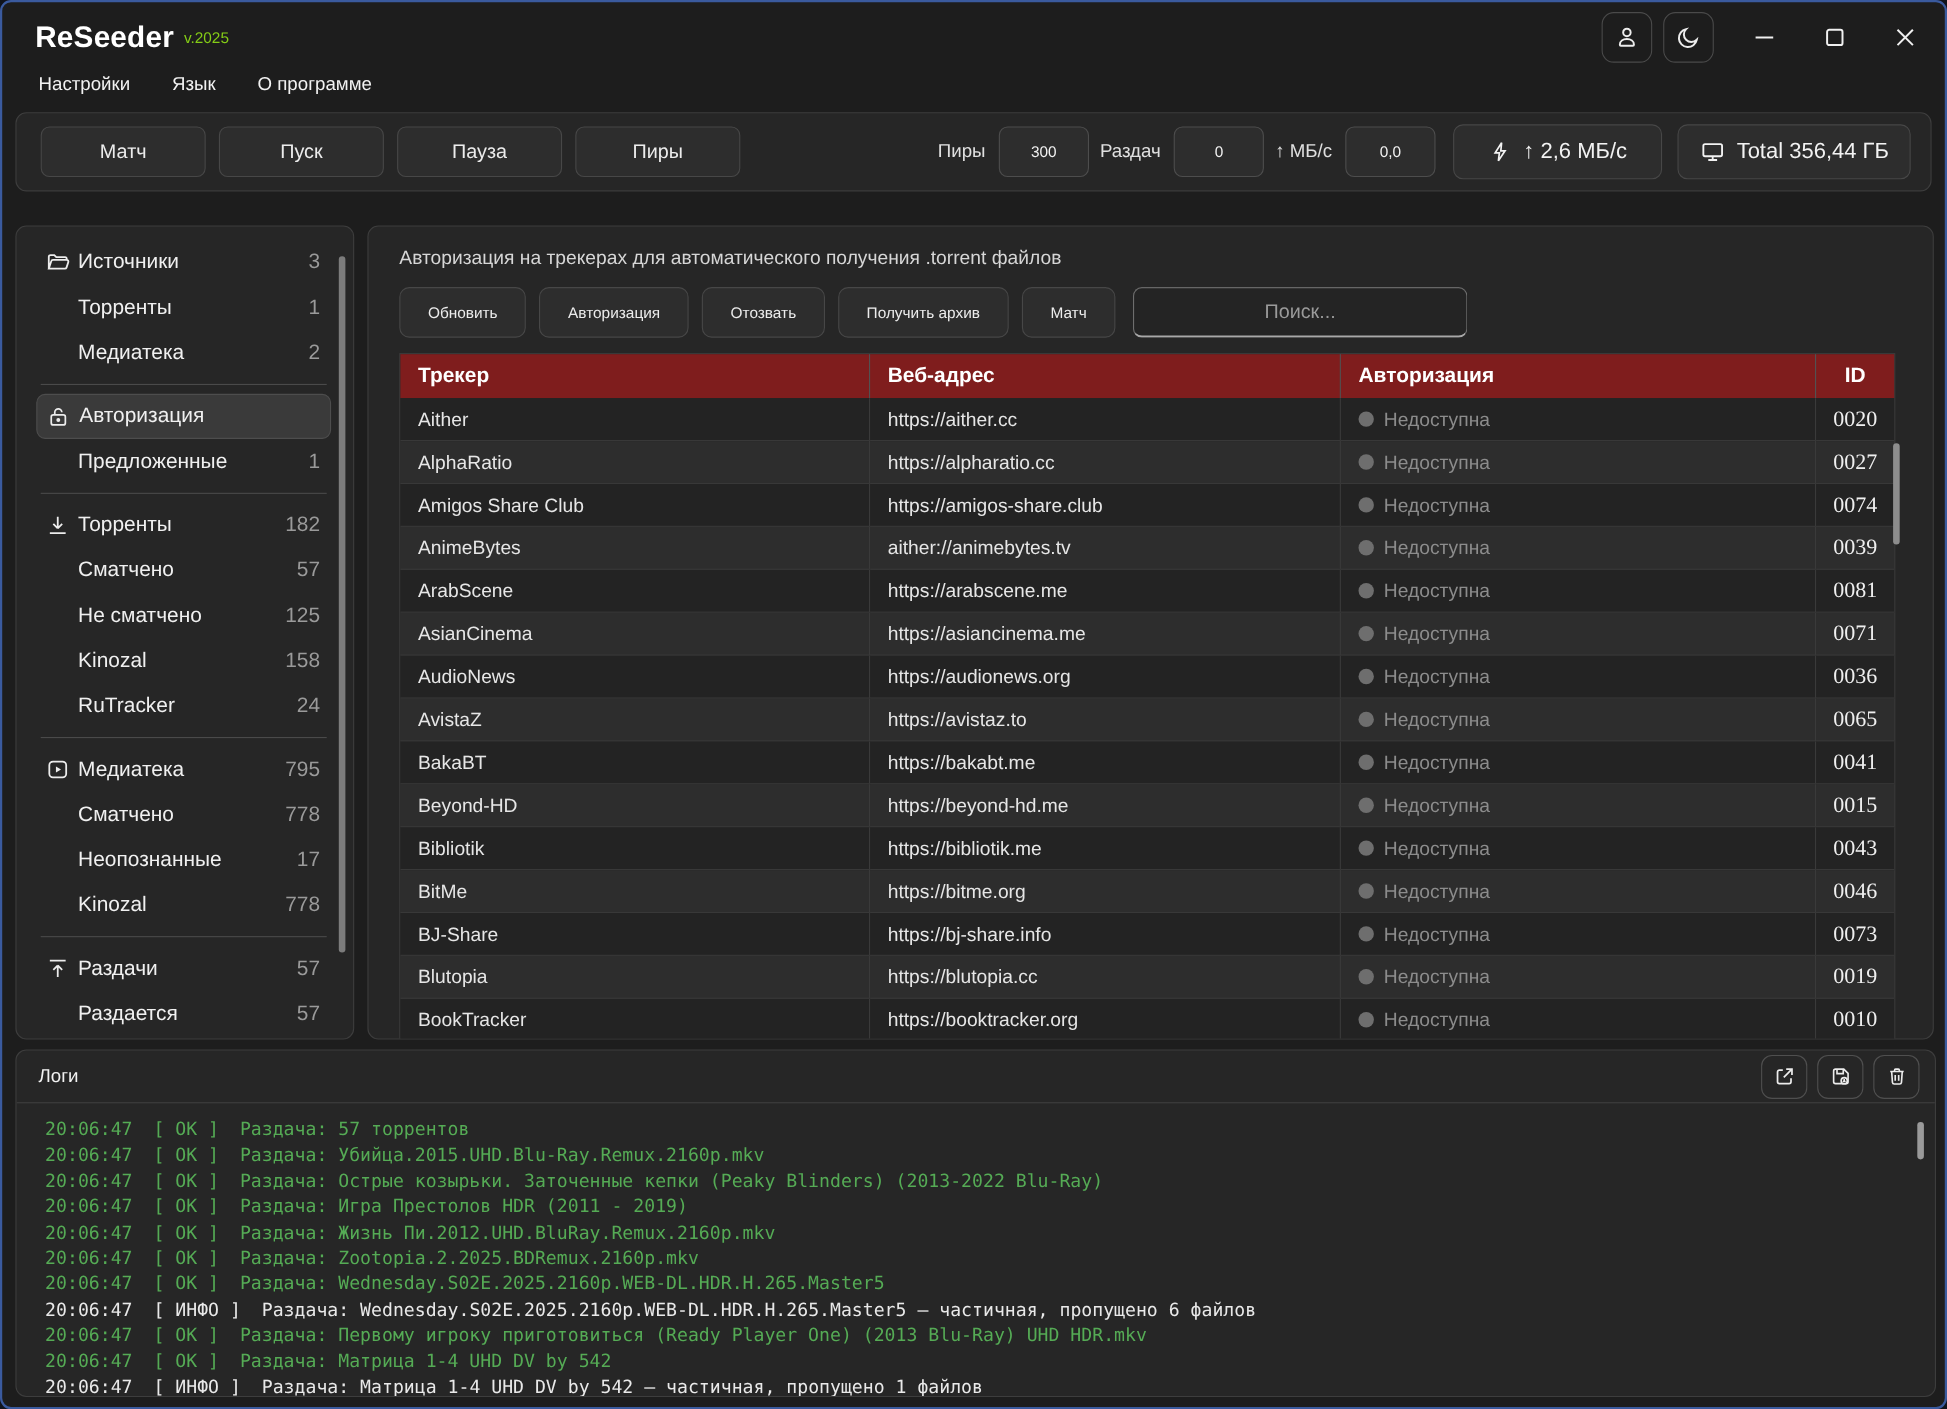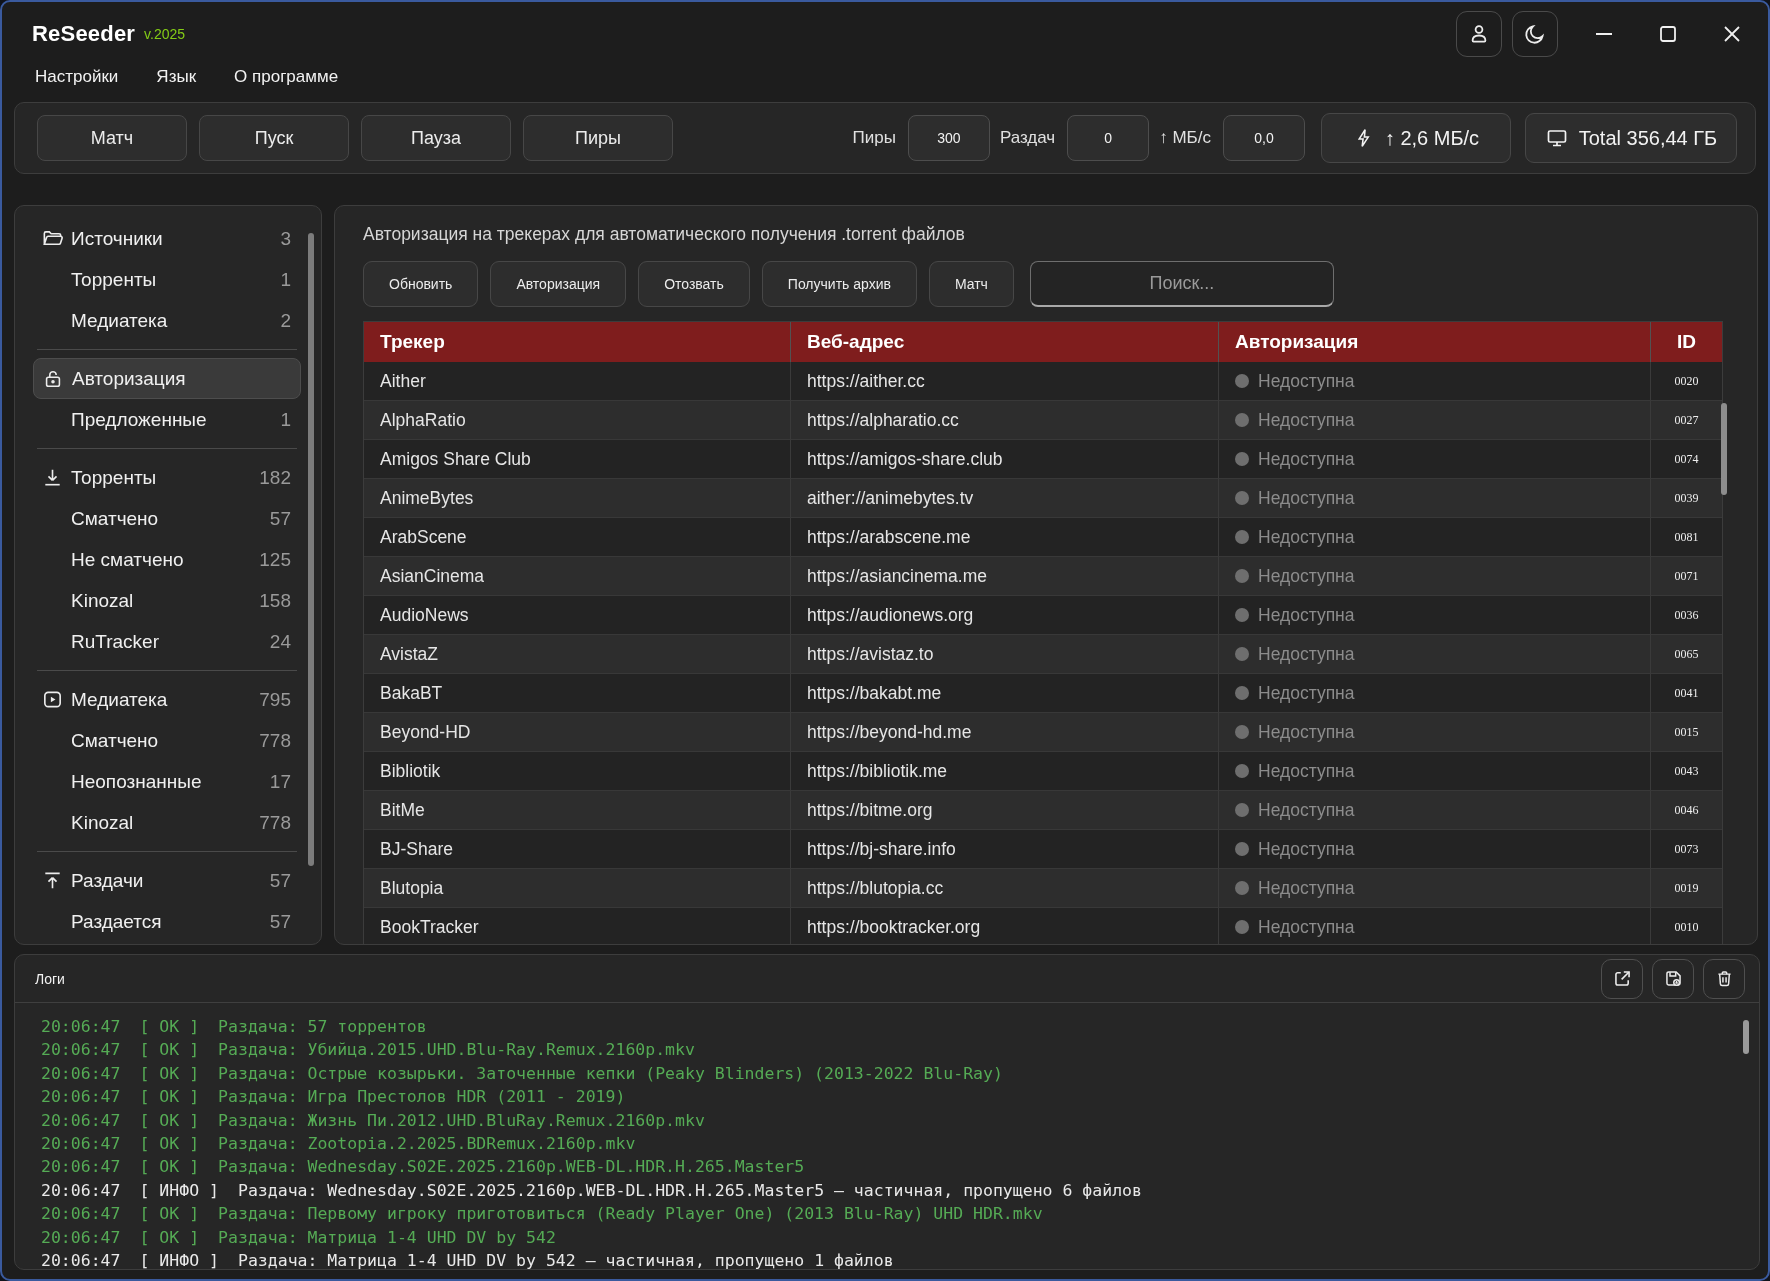--- a/index.html
+++ b/index.html
@@ -1,21 +1,21 @@
 <!DOCTYPE html>
 <html><head>
 <meta charset="utf-8">
 <style>
   * { margin:0; padding:0; box-sizing:border-box; cursor:default; }
   html,body { width:1770px; height:1281px; background:#10131b; font-family:"Liberation Sans",sans-serif; overflow:hidden; }
   .window { position:absolute; inset:0; background:#1d1d1d; border:2px solid #3a5a9e; border-radius:10px; overflow:hidden; }
 
   
   .titlebar { position:absolute; left:0; top:0; right:0; height:56px; display:flex; align-items:center; padding:8px 16px 0 30px; }
-  .app-name { color:#ffffff; font-size:22px; font-weight:bold; letter-spacing:.2px; }
+  .app-name { color:#ffffff; font-size:27px; font-weight:bold; letter-spacing:.2px; }
   .app-version { color:#84cc16; font-size:14px; margin-left:9px; }
   .titlebar-right { margin-left:auto; display:flex; align-items:center; }
   .icon-btn { width:46px; height:46px; border:1px solid #4a4a4a; border-radius:11px; background:transparent; display:flex; align-items:center; justify-content:center; }
   .icon-btn + .icon-btn { margin-left:10px; }
   .win-ctl { width:40px; height:40px; background:transparent; border:none; display:flex; align-items:center; justify-content:center; }
   .win-gap { width:26px; }
   .ctl-gap { width:24px; }
   svg { display:block; }
 
   
@@ -55,28 +55,28 @@
   .search-input::placeholder { color:#9a9a9a; }
 
   .table { margin-top:14px; width:1360px; border:1px solid #3c3c3c; }
   .t-head { display:grid; grid-template-columns:427px 428px 432px 71px; background:#7f1d1d; height:40px; }
   .t-head > div { display:flex; align-items:center; padding-left:16px; color:#ffffff; font-size:19px; font-weight:bold; border-right:1px solid #525252; }
   .t-head > div:last-child { border-right:none; justify-content:center; padding-left:0; }
   .t-row { display:grid; grid-template-columns:427px 428px 432px 71px; height:39px; }
   .t-row.odd { background:#232323; }
   .t-row.even { background:#2d2d2d; }
   .t-row > div { display:flex; align-items:center; padding-left:16px; color:#e6e6e6; font-size:17.5px; border-right:1px solid #3a3a3a; border-bottom:1px solid #383838; }
-  .t-row > div:last-child { border-right:none; justify-content:center; padding-left:0; font-family:"Liberation Serif",serif; font-size:12px; color:#efefef; }
+  .t-row > div:last-child { border-right:none; justify-content:center; padding-left:0; font-family:"Liberation Serif",serif; font-size:20px; color:#efefef; }
   .status-dot { width:14px; height:14px; border-radius:50%; background:#6e6e6e; margin-right:9px; flex:none; }
   .status-text { color:#8c8c8c; }
 
   
   .logs { left:12px; top:952px; width:1746px; height:316px; overflow:hidden; }
   .log-header { height:48px; display:flex; align-items:center; padding:0 14px 0 20px; border-bottom:1px solid #3f3f3f; }
-  .log-title { color:#f2f2f2; font-size:14px; }
+  .log-title { color:#f2f2f2; font-size:17px; }
   .log-actions { margin-left:auto; display:flex; }
   .log-ibtn { width:42px; height:40px; border:1px solid #4f4f4f; border-radius:10px; background:transparent; display:flex; align-items:center; justify-content:center; margin-left:9px; }
   .log-body { padding:12px 0 0 26px; font-family:"DejaVu Sans Mono",monospace; font-size:16.5px; line-height:23.4px; white-space:nowrap; }
   .log-line.ok { color:#55ab55; }
   .log-line.info { color:#e9e9e9; }
   .log-line .lt { margin-right:19px; }
   .log-line .tag { margin-right:19px; }
 </style>
 </head>
 <body>

